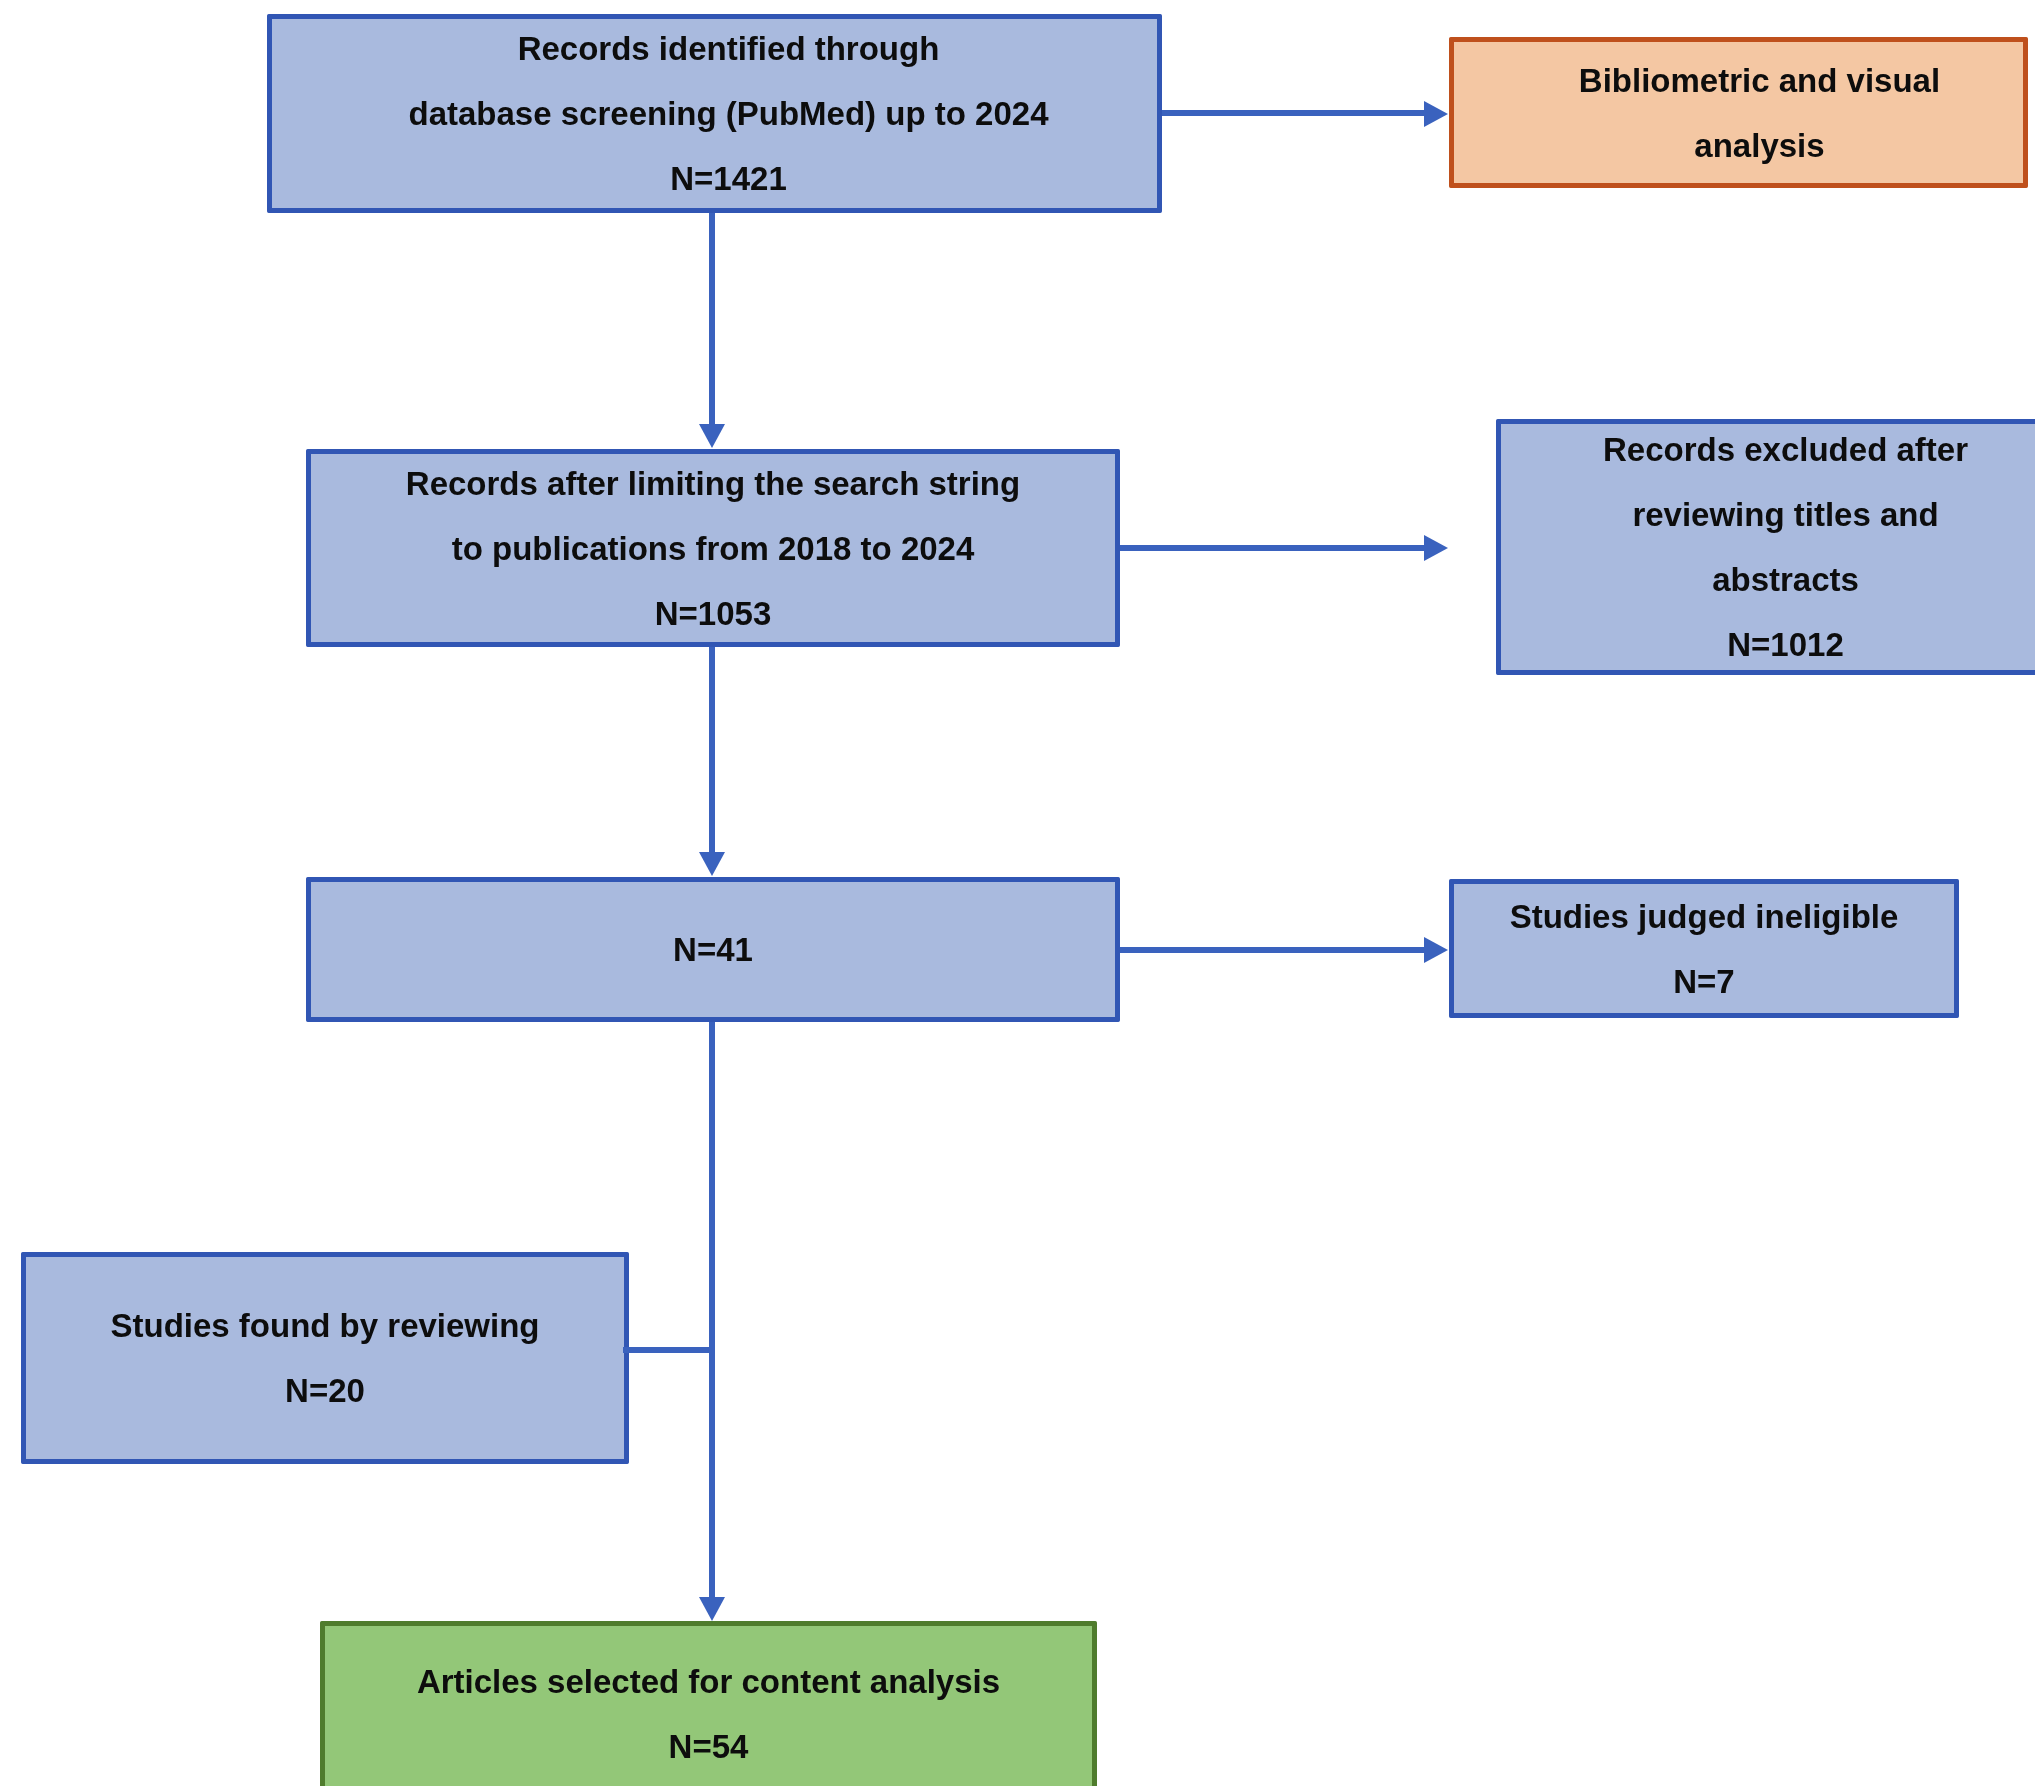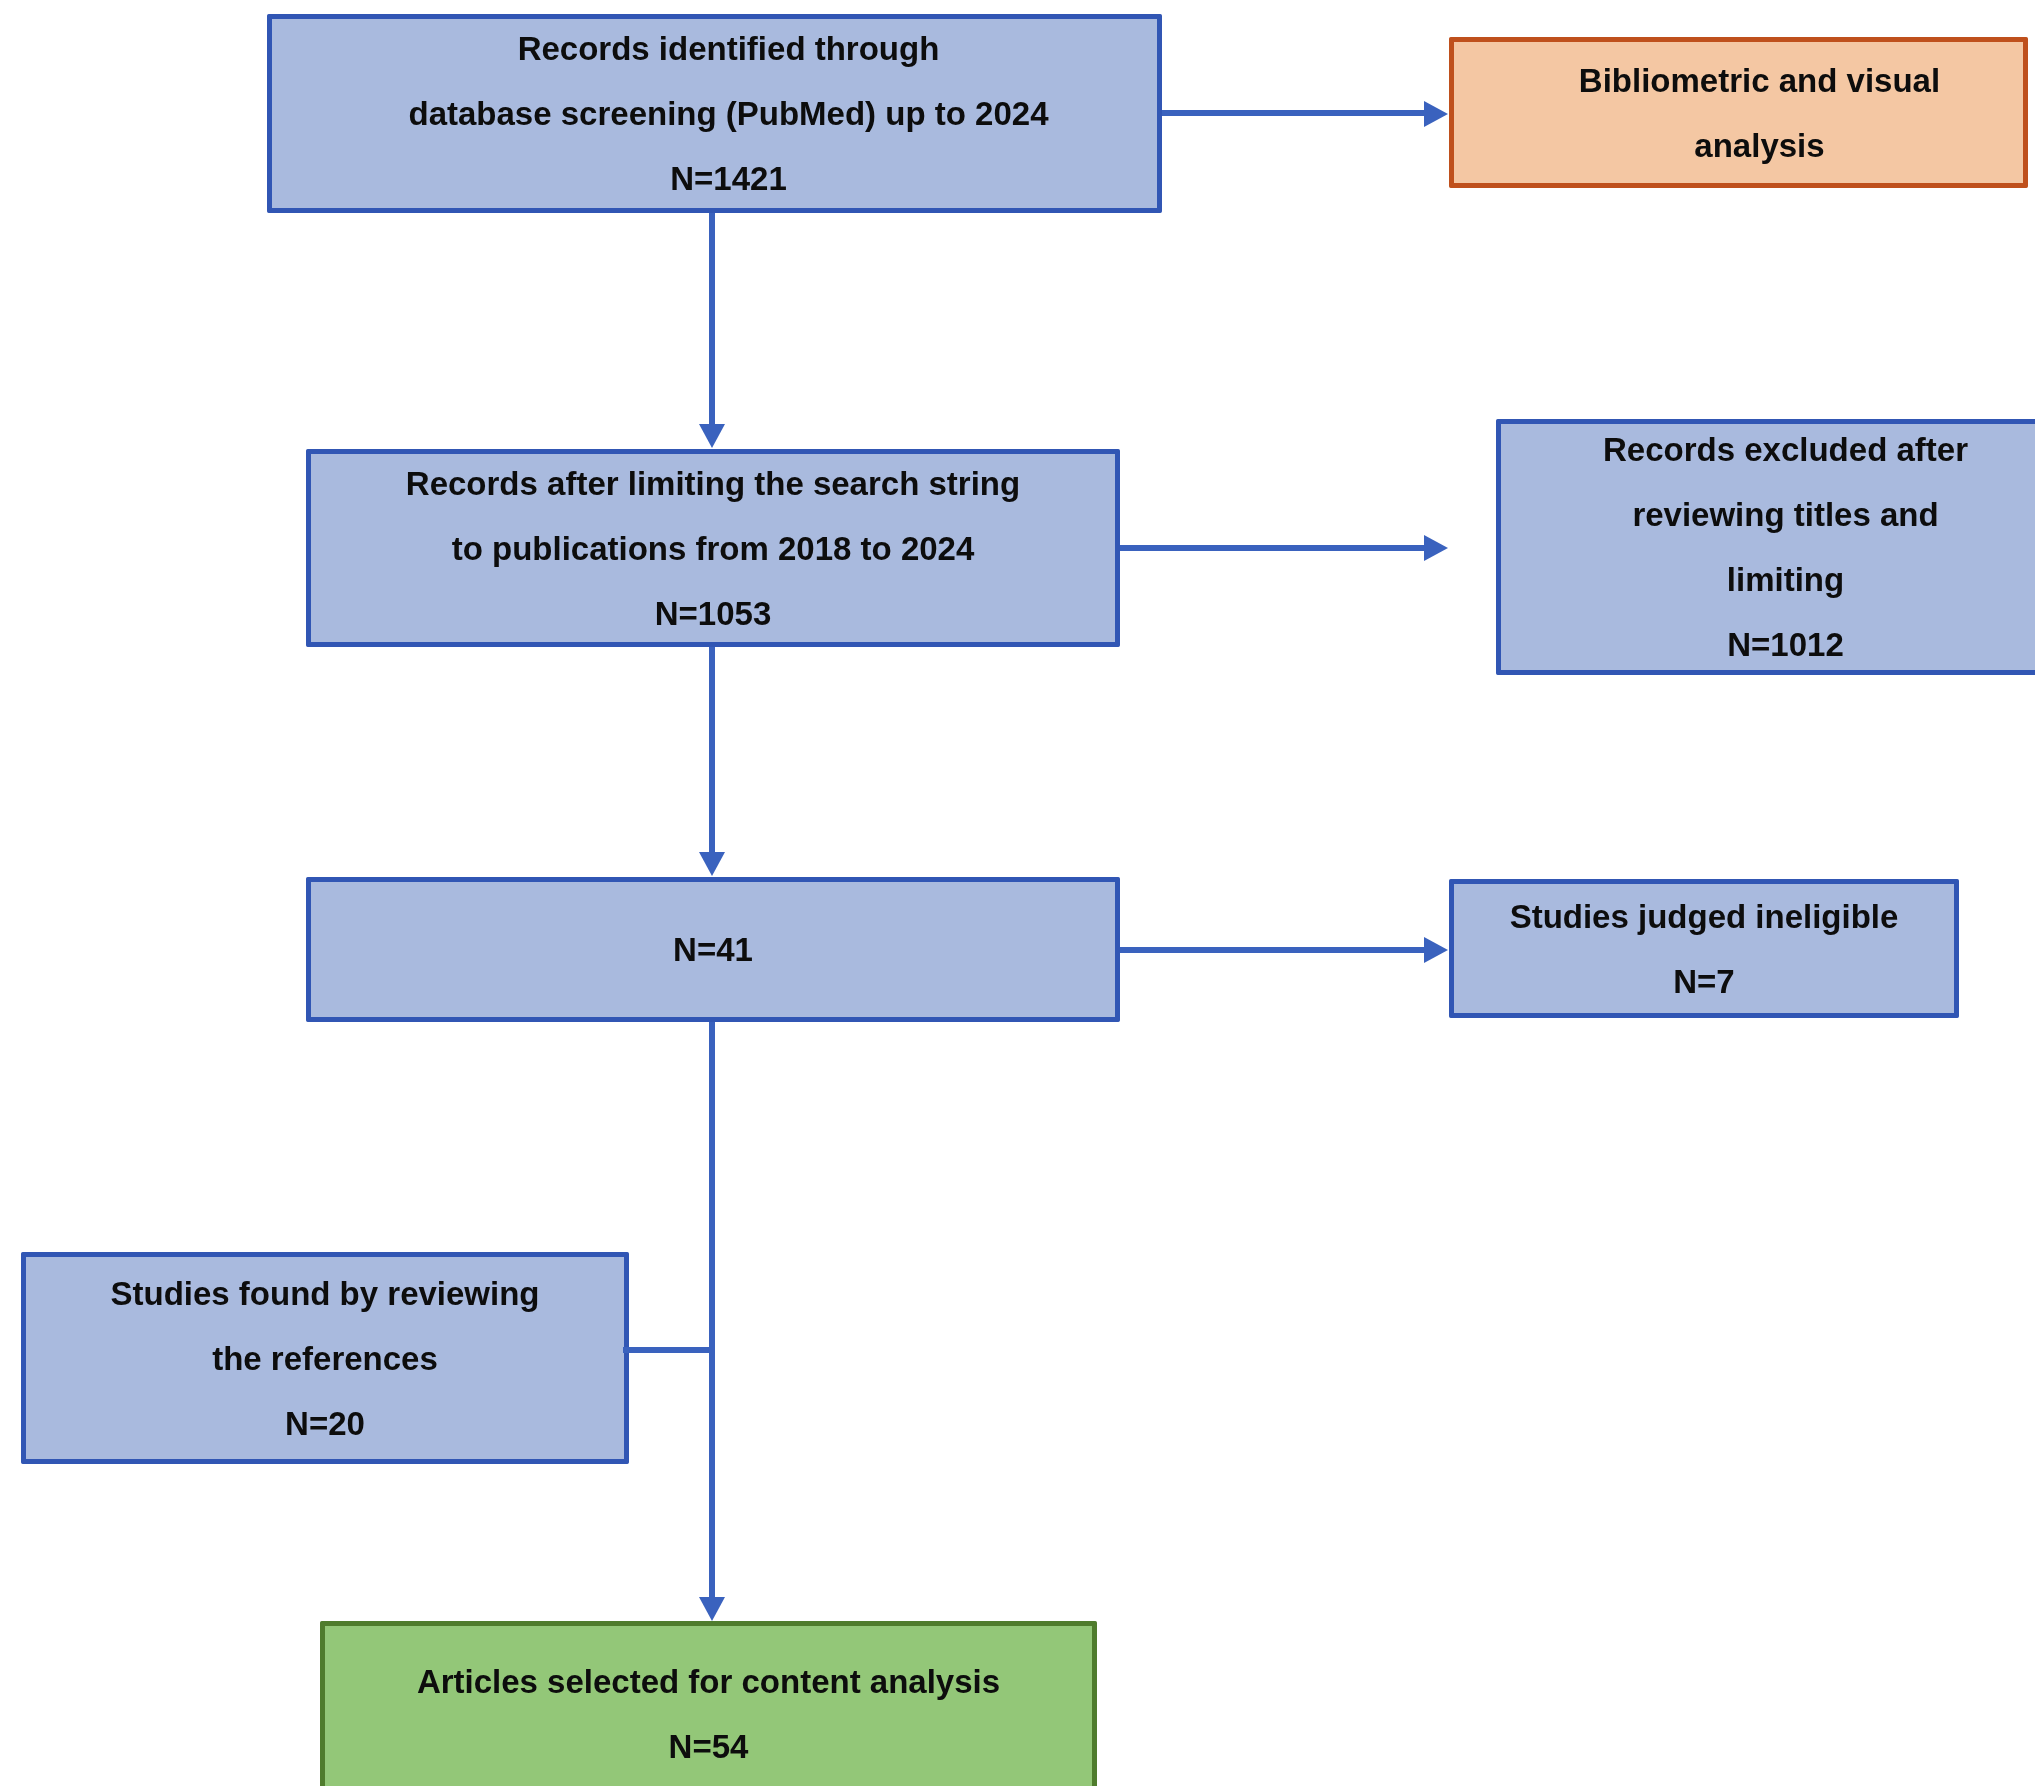--- a/index.html
+++ b/index.html
@@ -92,36 +92,35 @@
 
   <div class="box blue" id="box-limited">
     <div class="line">Records after limiting the search string</div>
     <div class="line">to publications from 2018 to 2024</div>
     <div class="line">N=1053</div>
   </div>
 
   <div class="box blue" id="box-excluded">
     <div class="line">Records excluded after</div>
     <div class="line">reviewing titles and</div>
-    <div class="line">limiting</div>
+    <div class="line">abstracts</div>
     <div class="line">N=1012</div>
   </div>
 
   <div class="box blue" id="box-fulltext">
     <div class="line">N=41</div>
   </div>
 
   <div class="box blue" id="box-ineligible">
     <div class="line">Studies judged ineligible</div>
     <div class="line">N=7</div>
   </div>
 
   <div class="box blue" id="box-references">
     <div class="line">Studies found by reviewing</div>
-    <div class="line">the references</div>
     <div class="line">N=20</div>
   </div>
 
   <div class="box green" id="box-selected">
     <div class="line">Articles selected for content analysis</div>
     <div class="line">N=54</div>
   </div>
 
   <div class="hline" id="conn-a-line"></div>
   <div class="head-right" id="conn-a-head"></div>

